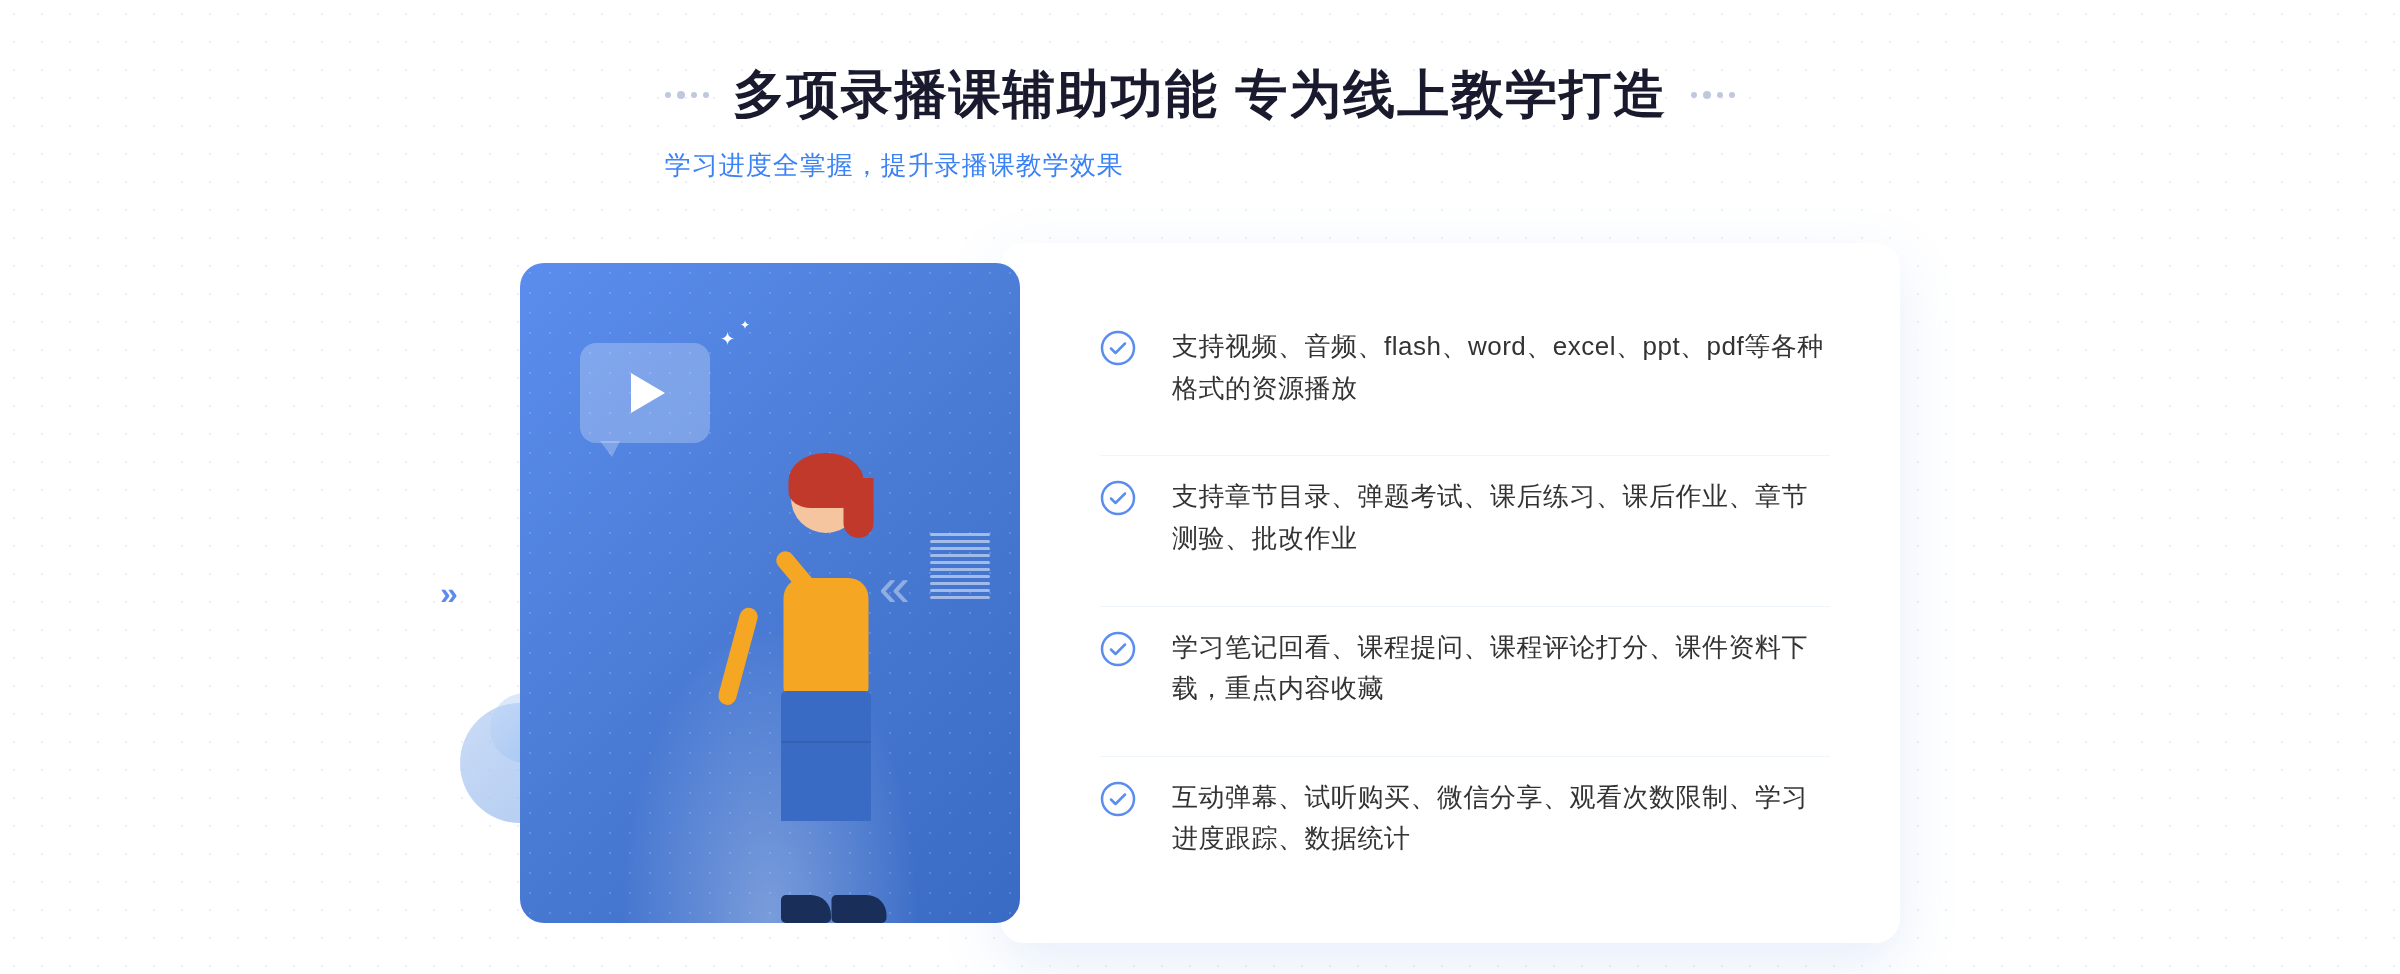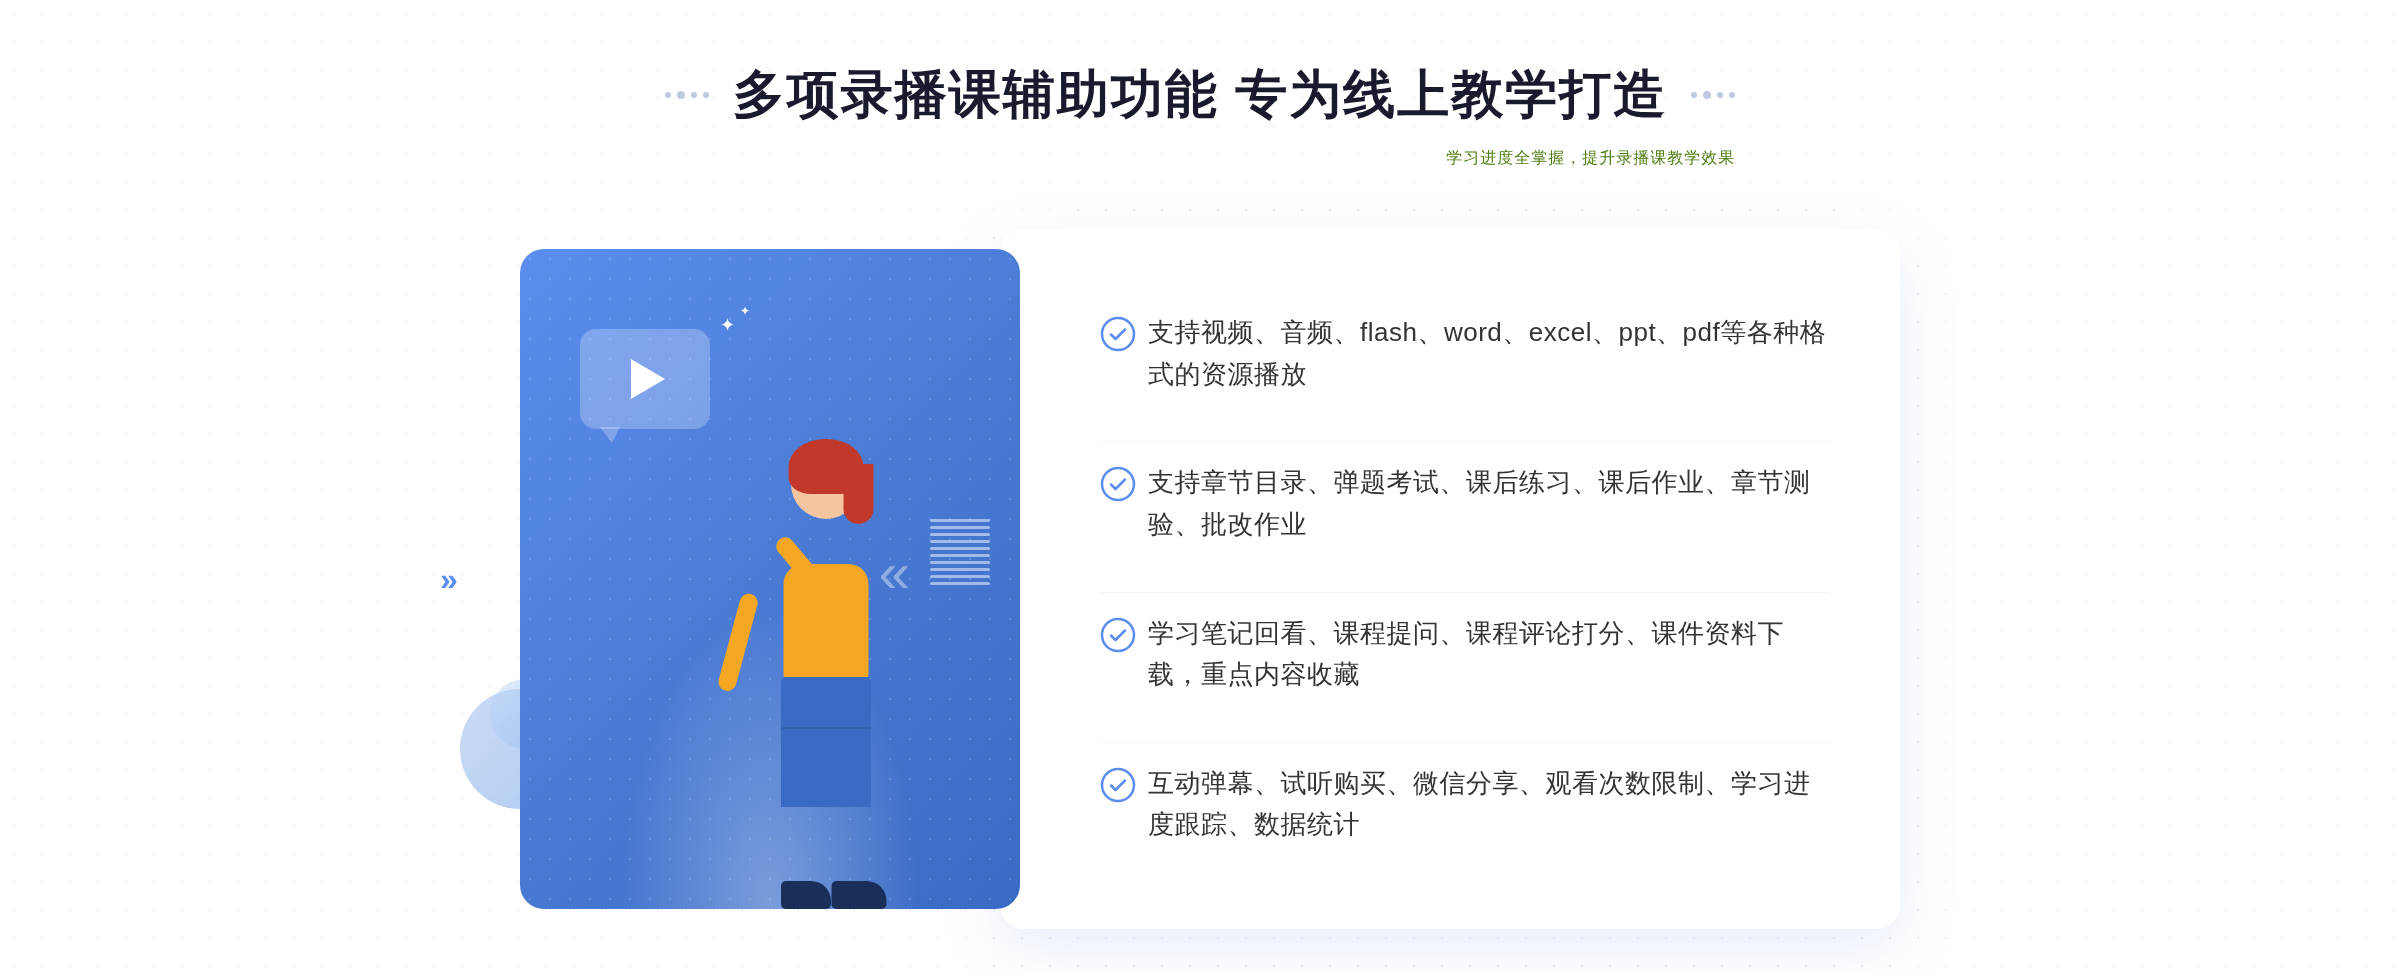--- a/index.html
+++ b/index.html
@@ -39,21 +39,21 @@
       right: 0;
       bottom: 0;
       background-image: radial-gradient(circle, #d0d8f0 1px, transparent 1px);
       background-size: 28px 28px;
       opacity: 0.4;
       pointer-events: none;
       z-index: 0;
     }
 
     .header-section {
-      text-align: right;
+      text-align: left;
       margin-bottom: 60px;
       position: relative;
       z-index: 1;
     }
 
     .header-title-row {
       display: flex;
       align-items: center;
       justify-content: center;
       gap: 24px;
@@ -79,22 +79,22 @@
     }
 
     .main-title {
       font-size: 52px;
       font-weight: 700;
       color: #1a1a2e;
       letter-spacing: 2px;
     }
 
     .subtitle {
-      font-size: 16px;
-      color: #4d7c0f;
+      font-size: 26px;
+      color: #3b82f6;
       letter-spacing: 1px;
     }
 
     .content-section {
       display: flex;
       align-items: stretch;
       width: 1400px;
       position: relative;
       z-index: 1;
       min-height: 700px;
@@ -409,21 +409,21 @@
       display: flex;
       flex-direction: column;
       justify-content: space-around;
       min-height: 700px;
       z-index: 1;
     }
 
     .feature-item {
       display: flex;
       align-items: flex-start;
-      gap: 12px;
+      gap: 36px;
       padding: 20px 0;
     }
 
     .feature-item + .feature-item {
       border-top: 1px solid #f0f4ff;
       justify-content: space-between;
     }
 
     .check-icon {
       flex-shrink: 0;

